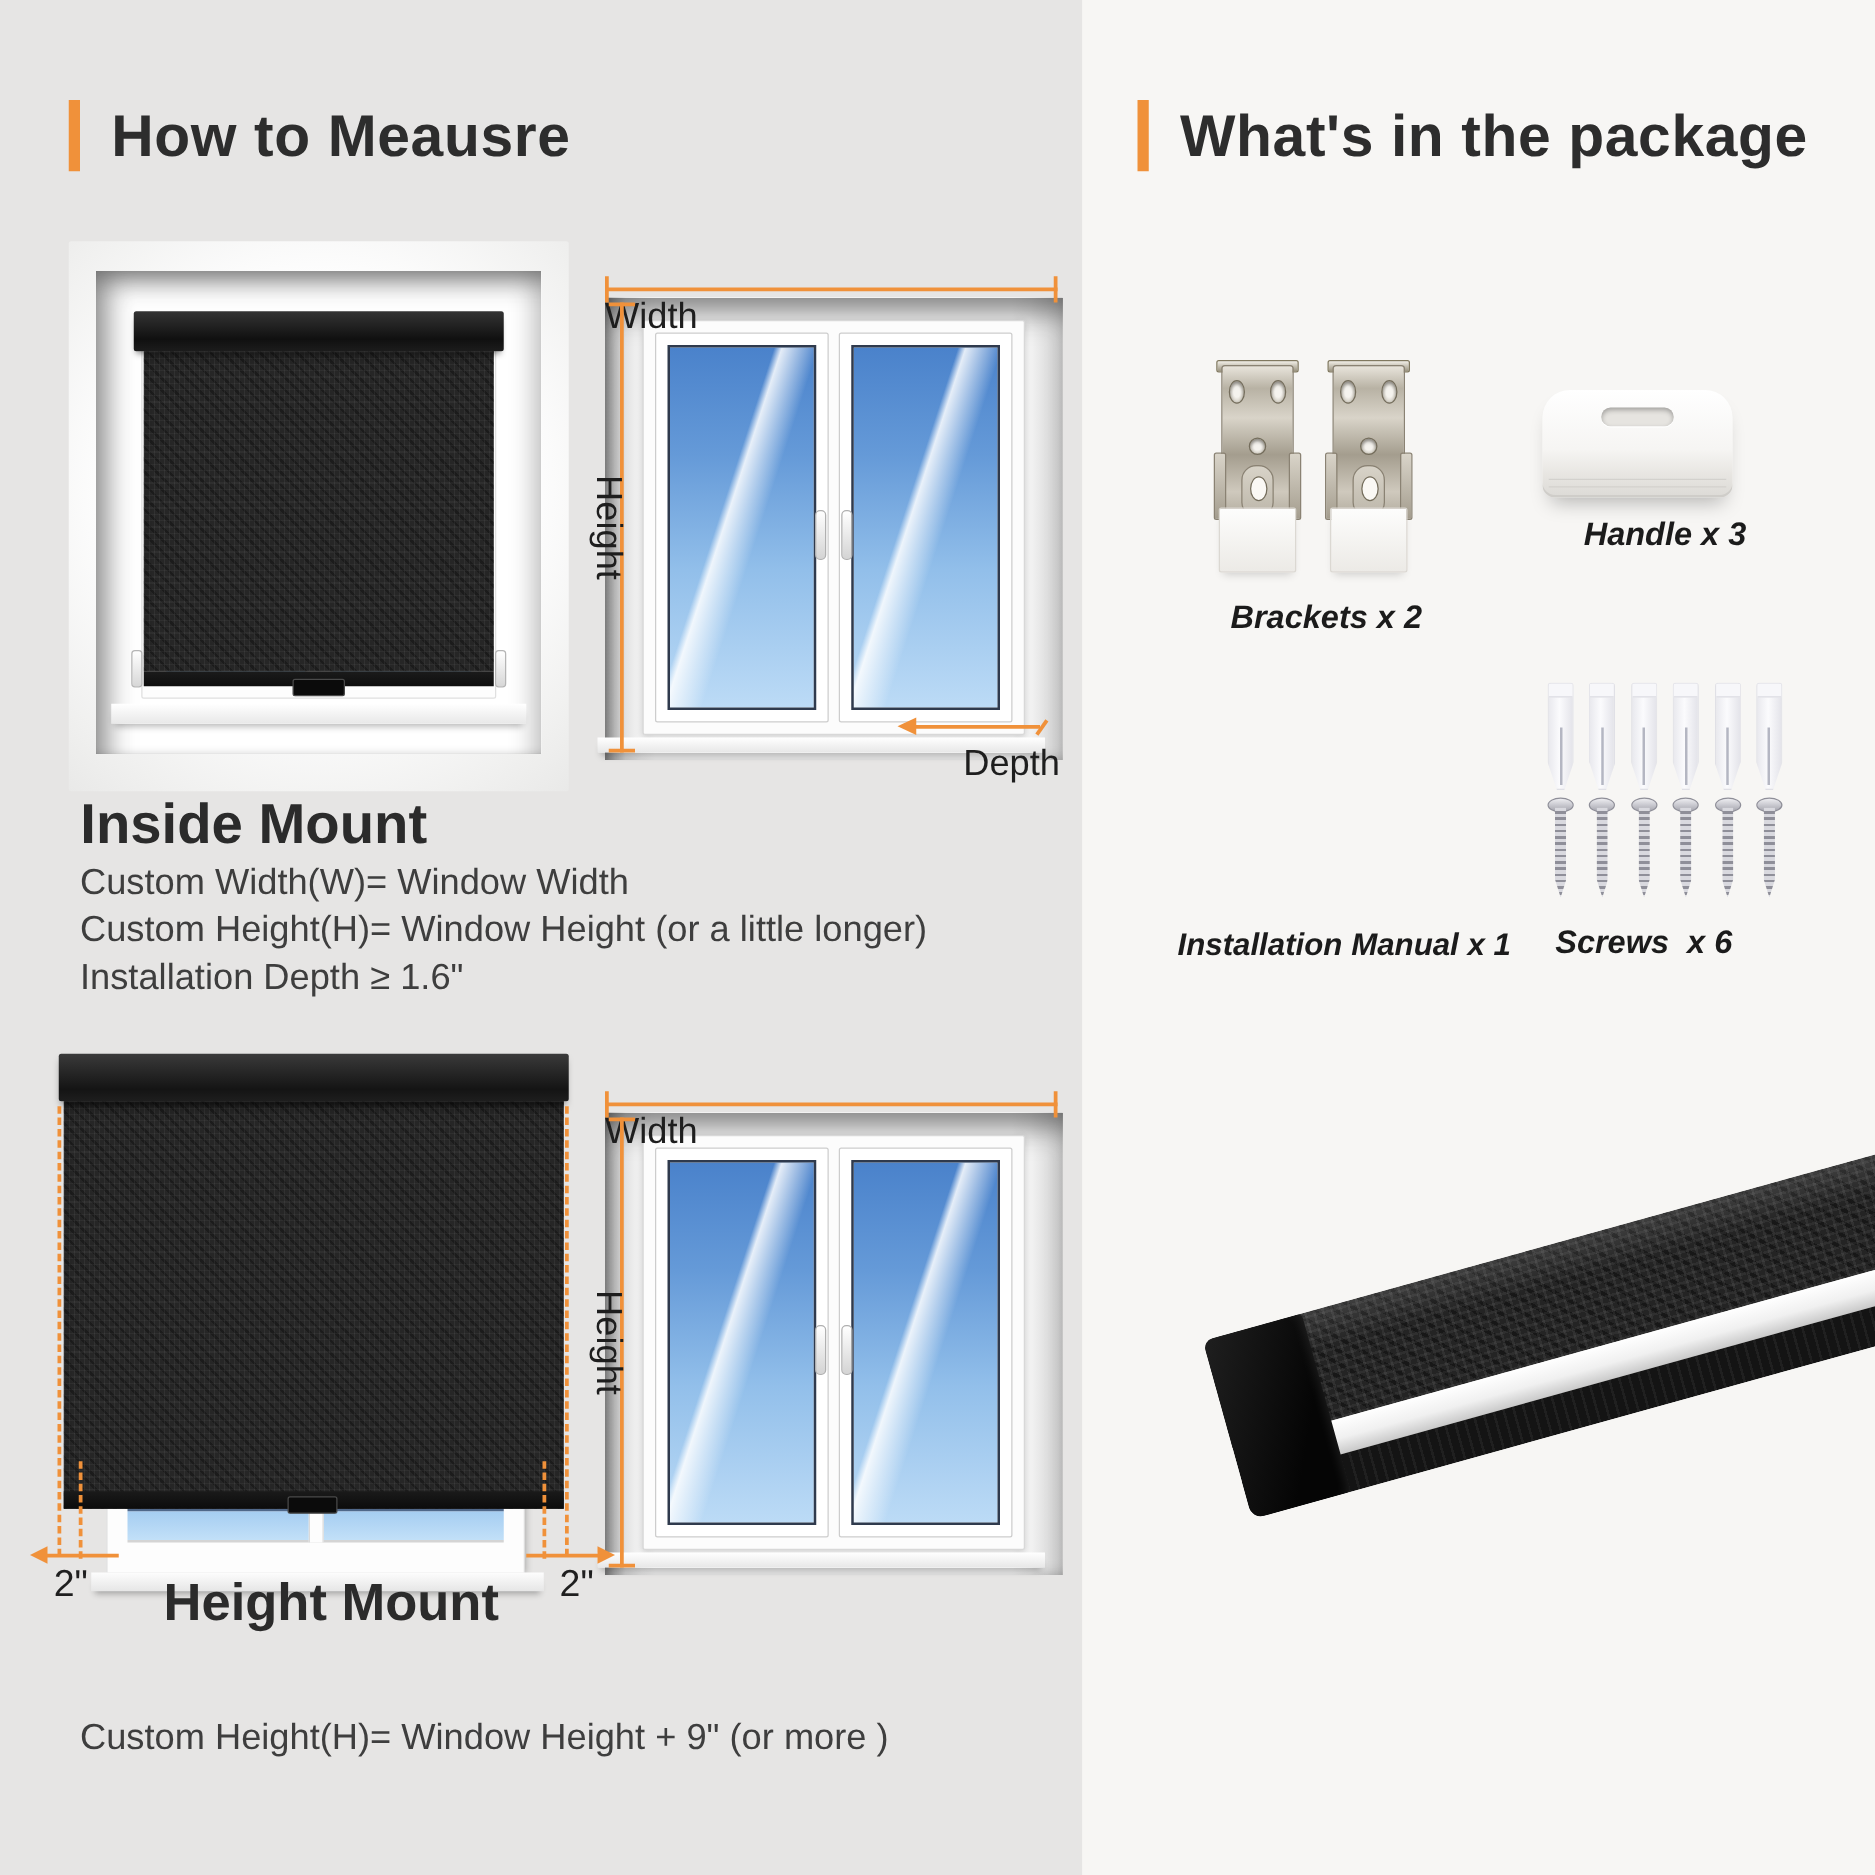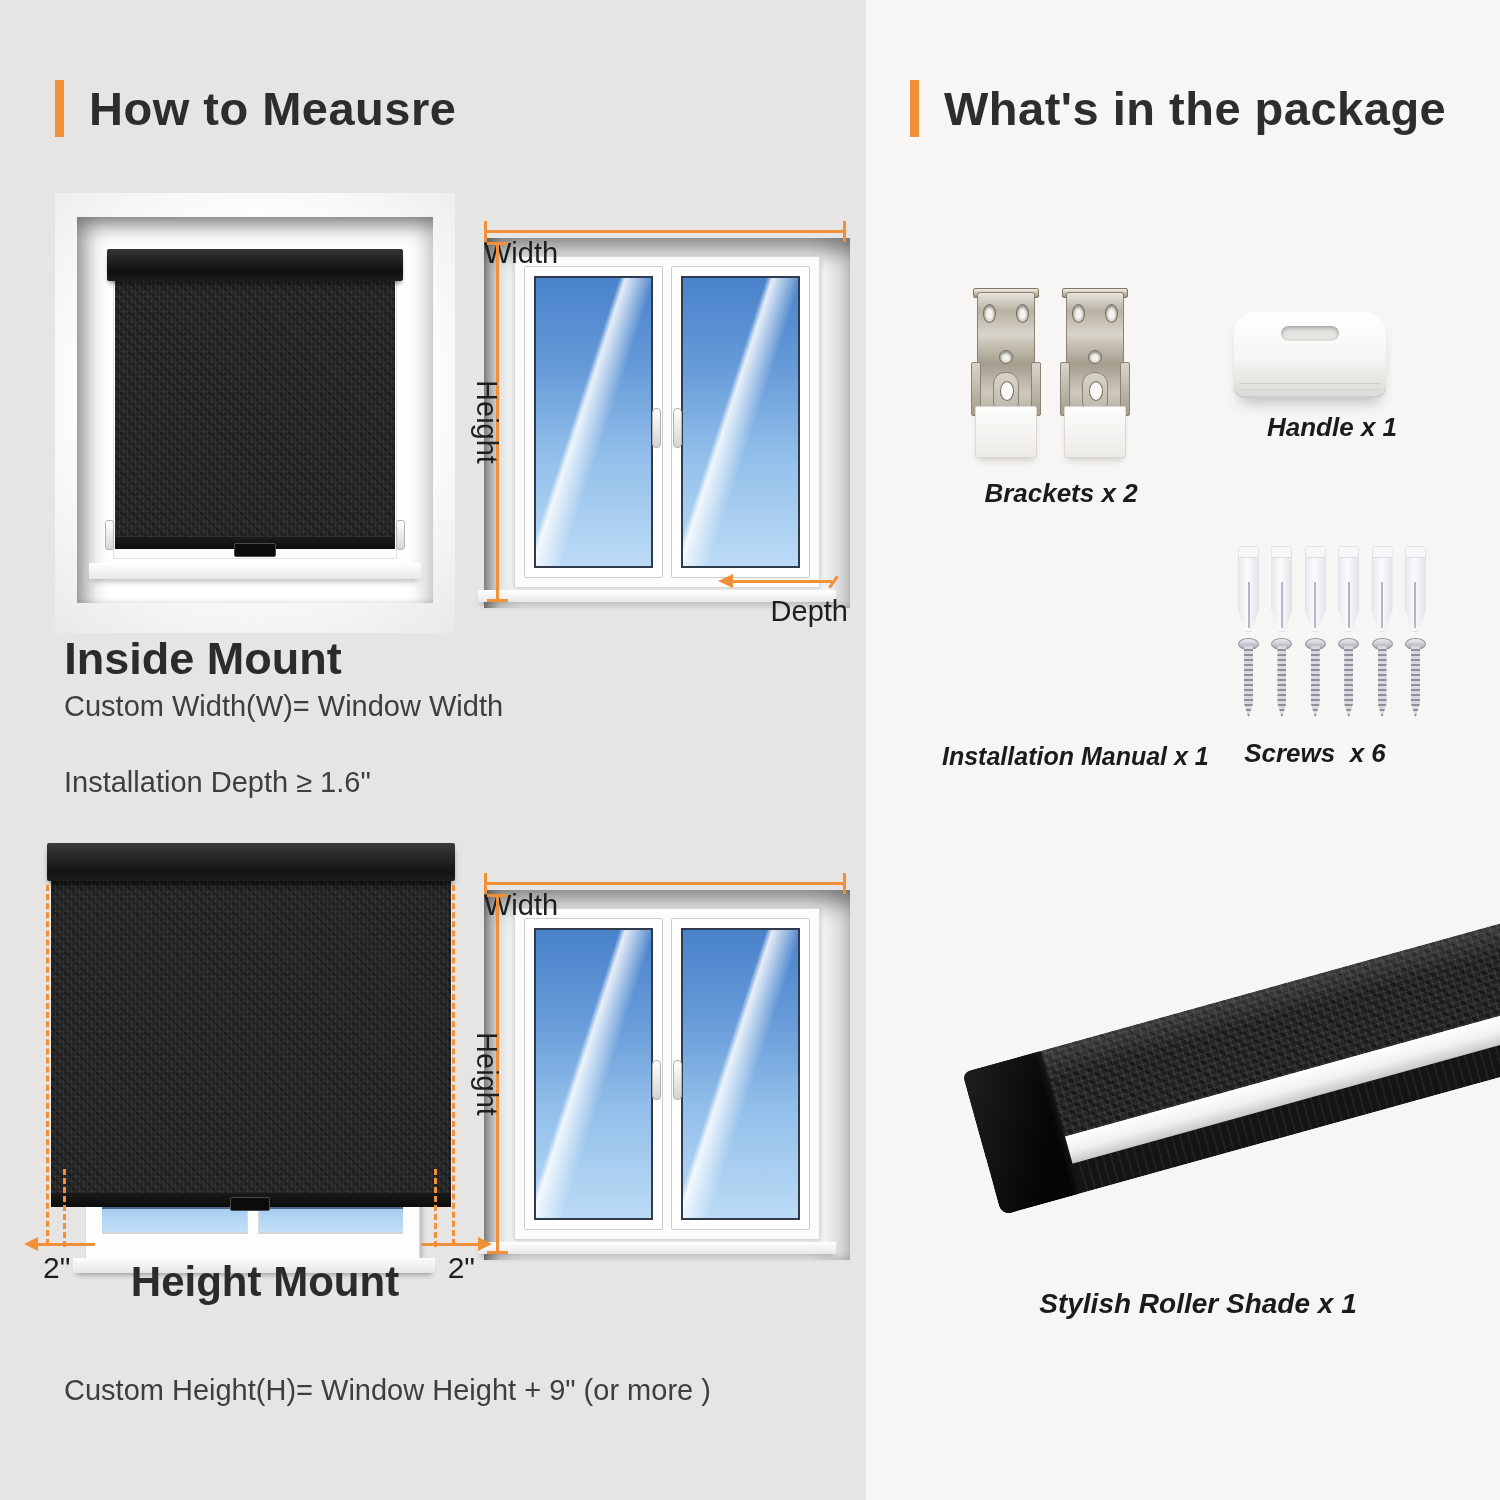--- a/index.html
+++ b/index.html
@@ -221,20 +221,21 @@
         <span class="wd-lbl">Height</span>
       </div>
       <div class="wd-depth">
         <div class="wd-dline"></div>
         <span class="wd-lbl">Depth</span>
       </div>
     </div>
 
     <div class="m-heading" style="left:53px;top:633px;width:300px;font-size:45px;">Inside Mount</div>
     <div class="mline" style="left:64px;top:690px;">Custom Width(W)= Window Width</div>
+    <div class="mline" style="left:64px;top:728px;">Custom Height(H)= Window Height (or a little longer)</div>
     <div class="mline" style="left:64px;top:766px;">Installation Depth ≥ 1.6"</div>
 
     <div class="outside-illus">
       <div class="om-window">
         <div class="om-glassrow">
           <div class="om-mullion"></div>
         </div>
       </div>
       <div class="om-sill"></div>
       <div class="om-cassette"></div>
@@ -303,21 +304,21 @@
       <div class="bk-slot"></div>
       <span class="bk-tab tl"></span>
       <span class="bk-tab tr"></span>
       <div class="bk-plastic"></div>
     </div>
     <div class="plabel" style="left:100px;top:478px;width:190px;">Brackets x 2</div>
 
     <div class="handle">
       <div class="handle-slot"></div>
     </div>
-    <div class="plabel" style="left:376px;top:412px;width:180px;">Handle x 1</div>
+    <div class="plabel" style="left:376px;top:412px;width:180px;">Handle x 3</div>
 
     <div class="plabel" style="left:76px;top:742px;width:260px;font-size:25px;">Installation Manual x 1</div>
 
     <div class="anchors">
       <div class="anchor"></div>
       <div class="anchor"></div>
       <div class="anchor"></div>
       <div class="anchor"></div>
       <div class="anchor"></div>
       <div class="anchor"></div>
@@ -333,16 +334,15 @@
     <div class="plabel" style="left:359px;top:738px;width:180px;">Screws  x 6</div>
 
     <div class="shade-wrap">
       <div class="shade-bar">
         <div class="sb-top"></div>
         <div class="sb-roller"></div>
         <div class="sb-bottom"></div>
         <div class="sb-cap"></div>
       </div>
     </div>
-    <div class="plabel" style="left:152px;top:1288px;width:360px;font-size:28px;">Stylish Roller Shade x 1</div>
 
   </section>
 </div>
 
 </body></html>

